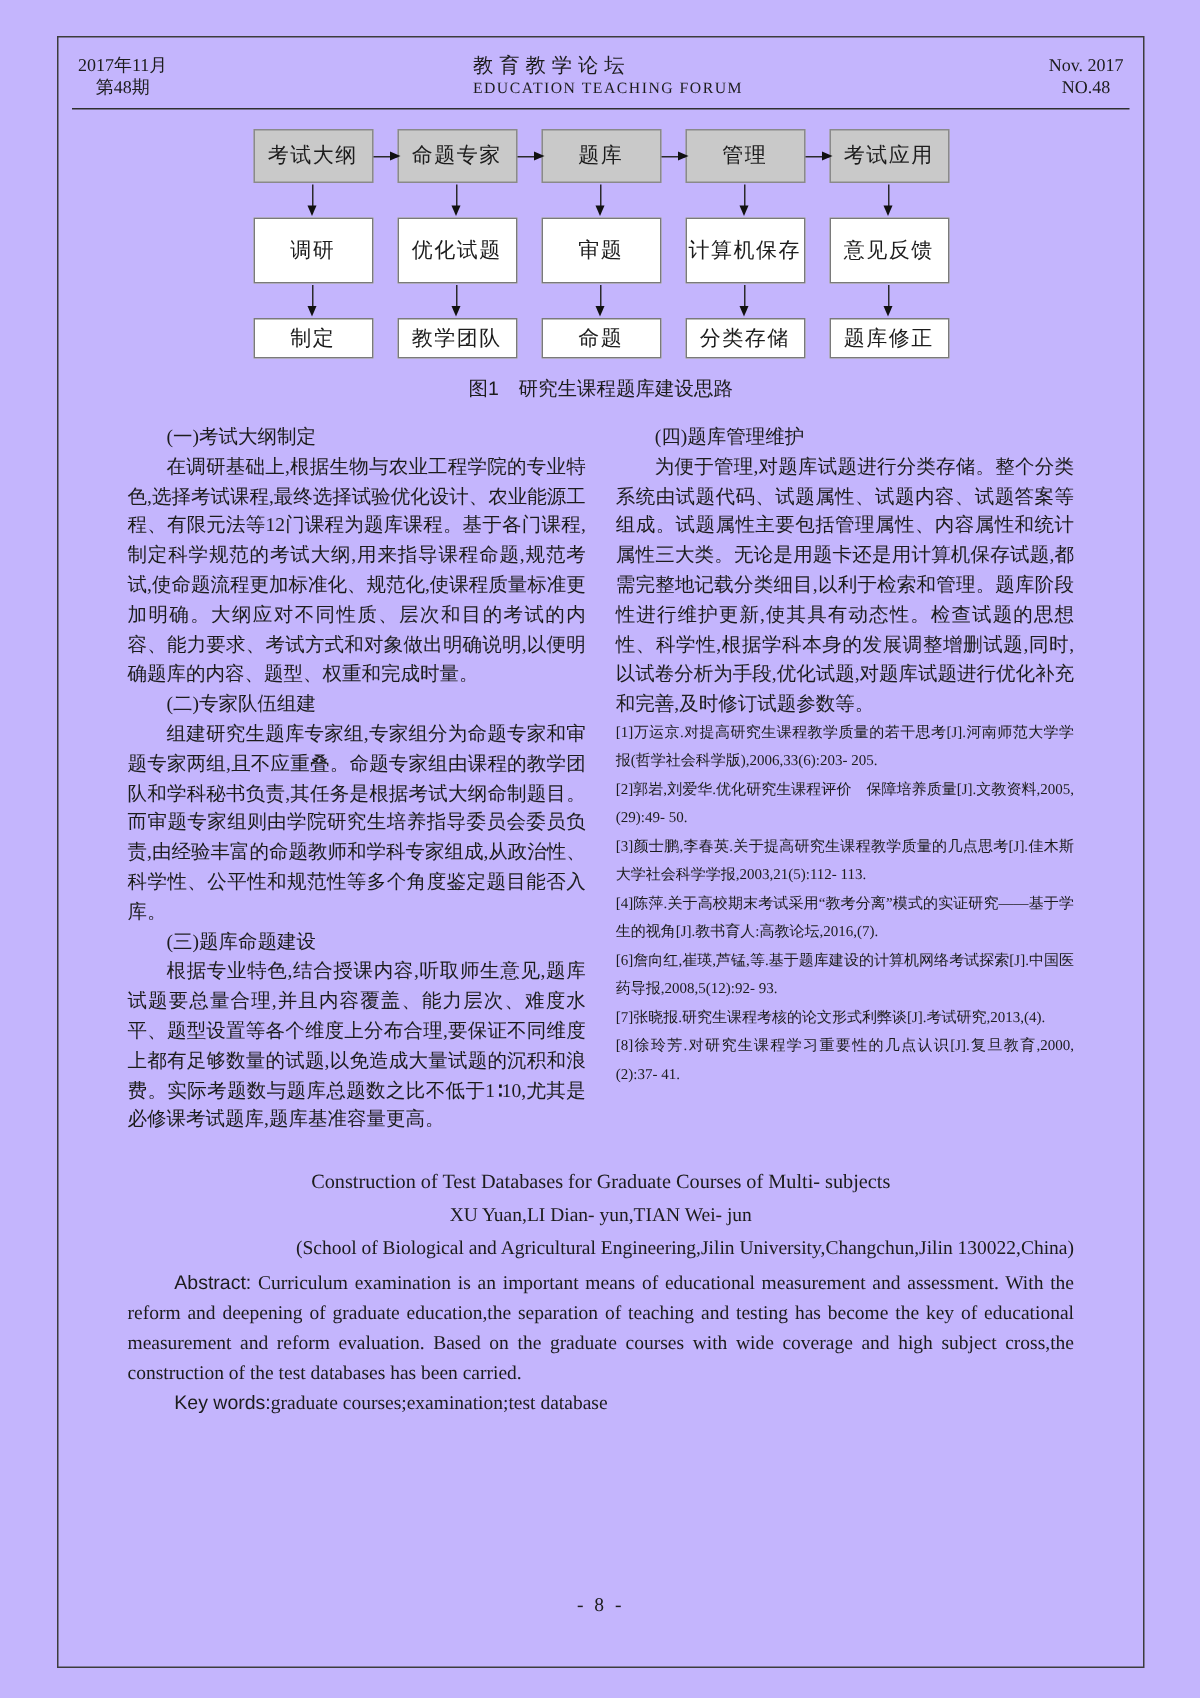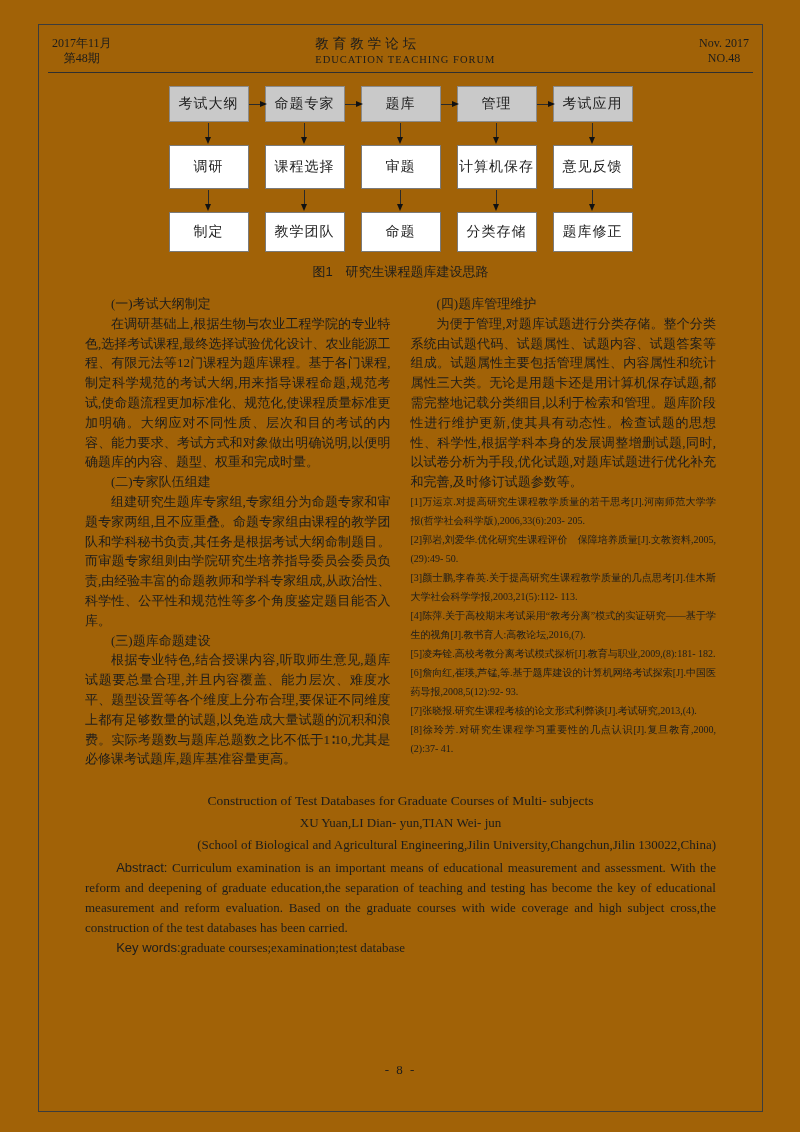--- a/index.html
+++ b/index.html
@@ -1,37 +1,37 @@
 <!DOCTYPE html>
 <html><head>
 <meta charset="utf-8">
 <style>
   html,body{margin:0;padding:0;background:#e8e8e8;}
-  .page{width:800px;height:1132px;position:relative;background:#a16207;margin:0 auto;
+  .page{width:800px;height:1132px;position:relative;background:#c4b5fd;margin:0 auto;
         font-family:"Liberation Serif","DejaVu Serif",serif;color:#1c1c1c;}
   .frame{position:absolute;top:24px;left:38px;right:37px;bottom:20px;border:1px solid #3c3c3c;pointer-events:none;}
   .content{position:absolute;top:24px;left:38px;right:37px;bottom:20px;padding:10px 8px 0;}
 
   
   .hdr{display:flex;justify-content:space-between;align-items:flex-start;padding:2px 6px 0;}
   .hdr .blk{font-size:12px;line-height:15px;text-align:center;}
   .hdr .mid{text-align:left;}
   .hdr .jcn{font-size:13.5px;letter-spacing:4px;}
   .hdr .jen{font-size:10.5px;letter-spacing:1px;margin-top:1px;}
   .hdr-rule{border:0;border-top:1px solid #2f2f2f;margin:5px 2px 0;}
 
   
   .flowchart{width:464px;margin:13px auto 0;}
   .frow{position:relative;display:flex;gap:16px;}
   .fcell{width:80px;display:flex;justify-content:center;}
   .fbox{box-sizing:border-box;width:80px;display:flex;align-items:center;justify-content:center;
         font-size:14px;letter-spacing:1px;border:1px solid #7a7a7a;background:#fff;text-align:center;}
   .fbox.gray{background:#c9c9c9;border-color:#8a8a8a;height:36px;}
   .fbox.mid{height:44px;}
-  .fbox.bot{height:40px;}
+  .fbox.bot{height:27px;}
   .harrow{position:absolute;width:16px;height:0;border-top:1px solid #2a2a2a;top:18px;}
   .harrow::after{content:"";position:absolute;right:-2px;top:-4px;
         border-left:7px solid #111;border-top:3.5px solid transparent;border-bottom:3.5px solid transparent;}
   .arrows{height:21px;align-items:stretch;margin:1px 0;}
   .varrow{width:0;height:15px;border-left:1px solid #2a2a2a;position:relative;margin-top:0;}
   .varrow::after{content:"";position:absolute;left:-4px;bottom:-6px;
         border-top:7px solid #111;border-left:3.5px solid transparent;border-right:3.5px solid transparent;}
   .fig-caption{text-align:center;font-family:"Liberation Sans","DejaVu Sans",sans-serif;
         font-weight:normal;font-size:13px;margin-top:11px;}
 
@@ -117,21 +117,21 @@
           </div>
         <div class="fcell">
             <div class="varrow"></div>
           </div>
       </div>
       <div class="frow">
         <div class="fcell">
             <div class="fbox mid">调研</div>
           </div>
         <div class="fcell">
-            <div class="fbox mid">课程选择</div>
+            <div class="fbox mid">优化试题</div>
           </div>
         <div class="fcell">
             <div class="fbox mid">审题</div>
           </div>
         <div class="fcell">
             <div class="fbox mid">计算机保存</div>
           </div>
         <div class="fcell">
             <div class="fbox mid">意见反馈</div>
           </div>
@@ -182,21 +182,20 @@
         <p class="sec-head">(三)题库命题建设</p>
         <p class="body-par">根据专业特色,结合授课内容,听取师生意见,题库试题要总量合理,并且内容覆盖、能力层次、难度水平、题型设置等各个维度上分布合理,要保证不同维度上都有足够数量的试题,以免造成大量试题的沉积和浪费。实际考题数与题库总题数之比不低于1∶10,尤其是必修课考试题库,题库基准容量更高。</p>
       </div>
       <div class="col">
         <p class="sec-head">(四)题库管理维护</p>
         <p class="body-par">为便于管理,对题库试题进行分类存储。整个分类系统由试题代码、试题属性、试题内容、试题答案等组成。试题属性主要包括管理属性、内容属性和统计属性三大类。无论是用题卡还是用计算机保存试题,都需完整地记载分类细目,以利于检索和管理。题库阶段性进行维护更新,使其具有动态性。检查试题的思想性、科学性,根据学科本身的发展调整增删试题,同时,以试卷分析为手段,优化试题,对题库试题进行优化补充和完善,及时修订试题参数等。</p>
         <p class="ref">[1]万运京.对提高研究生课程教学质量的若干思考[J].河南师范大学学报(哲学社会科学版),2006,33(6):203- 205.</p>
         <p class="ref">[2]郭岩,刘爱华.优化研究生课程评价　保障培养质量[J].文教资料,2005,(29):49- 50.</p>
         <p class="ref">[3]颜士鹏,李春英.关于提高研究生课程教学质量的几点思考[J].佳木斯大学社会科学学报,2003,21(5):112- 113.</p>
         <p class="ref">[4]陈萍.关于高校期末考试采用“教考分离”模式的实证研究——基于学生的视角[J].教书育人:高教论坛,2016,(7).</p>
-        <p class="ref">[5]凌寿铨.高校考教分离考试模式探析[J].教育与职业,2009,(8):181- 182.</p>
         <p class="ref">[6]詹向红,崔瑛,芦锰,等.基于题库建设的计算机网络考试探索[J].中国医药导报,2008,5(12):92- 93.</p>
         <p class="ref">[7]张晓报.研究生课程考核的论文形式利弊谈[J].考试研究,2013,(4).</p>
         <p class="ref">[8]徐玲芳.对研究生课程学习重要性的几点认识[J].复旦教育,2000,(2):37- 41.</p>
       </div>
     </div>
 
     <div class="english">
       <p class="t">Construction of Test Databases for Graduate Courses of Multi- subjects</p>
       <p class="a">XU Yuan,LI Dian- yun,TIAN Wei- jun</p>
       <p class="af">(School of Biological and Agricultural Engineering,Jilin University,Changchun,Jilin 130022,China)</p>

